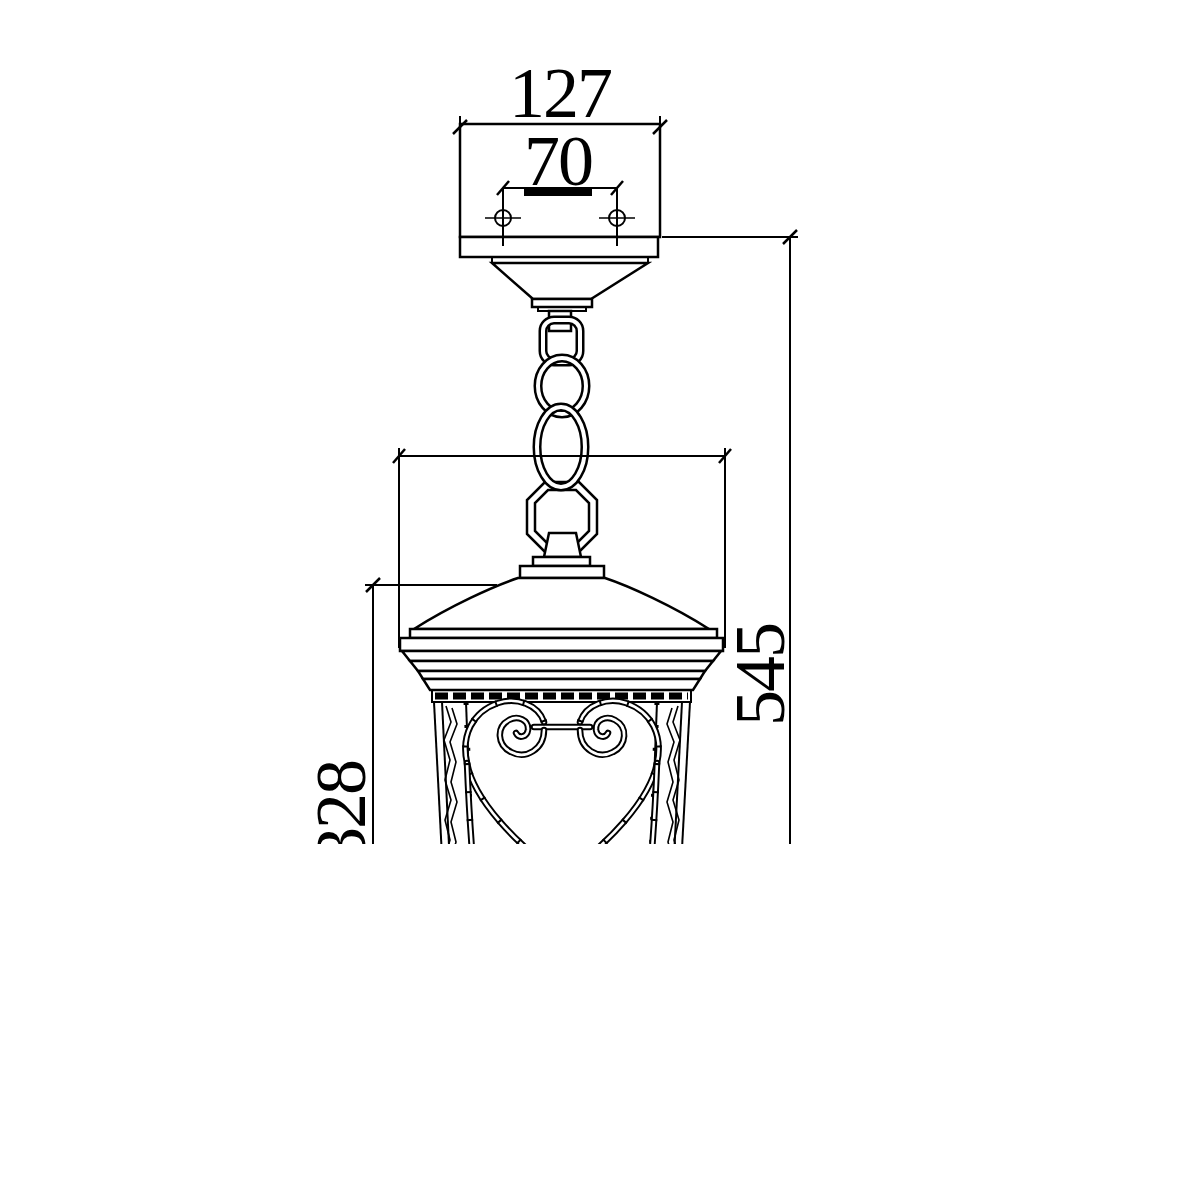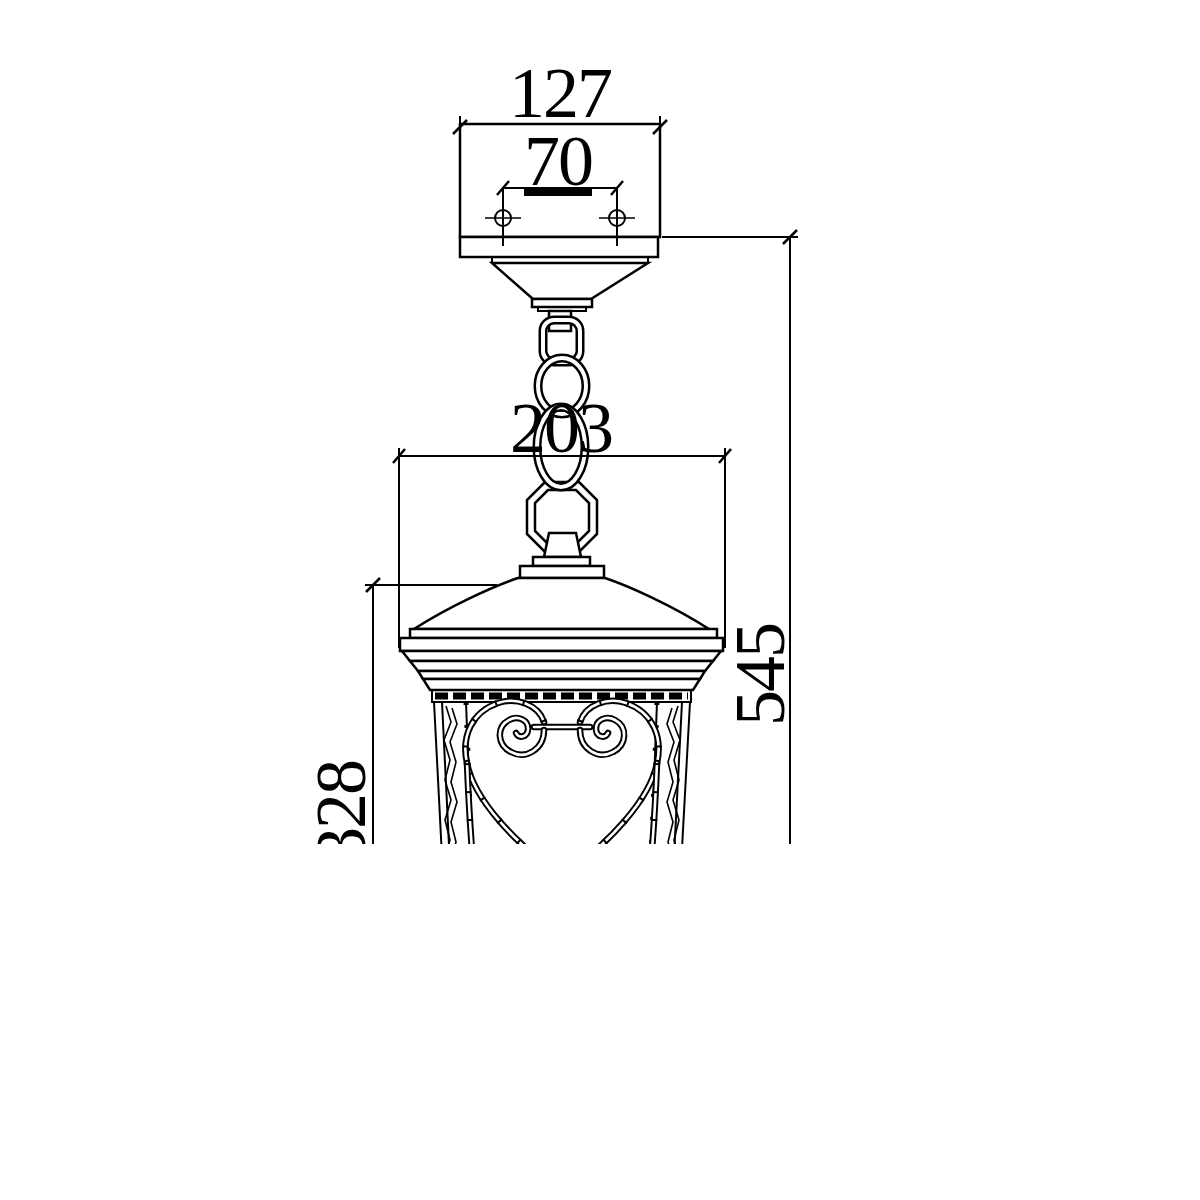--- a/index.html
+++ b/index.html
@@ -201,17 +201,16 @@
       <line class="tick" x1="366" y1="592" x2="380" y2="578"></line>
       <line class="tick" x1="366" y1="1120" x2="380" y2="1106"></line>
     </g>
 
     <line class="dim" x1="368" y1="1113" x2="798" y2="1113"></line>
   </g>
 </svg>
 
 <div class="dim-label" style="left:560px;top:93px;">127</div>
 <div class="dim-label" style="left:558px;top:161px;text-decoration:underline;">70</div>
-<div class="dim-label" style="left:561px;top:428px;">203</div>
 <div class="dim-label vert" style="left:760px;top:675px;">545</div>
 <div class="dim-label vert" style="left:341px;top:812px;">328</div>
 
 </div>
 
 </body></html>

